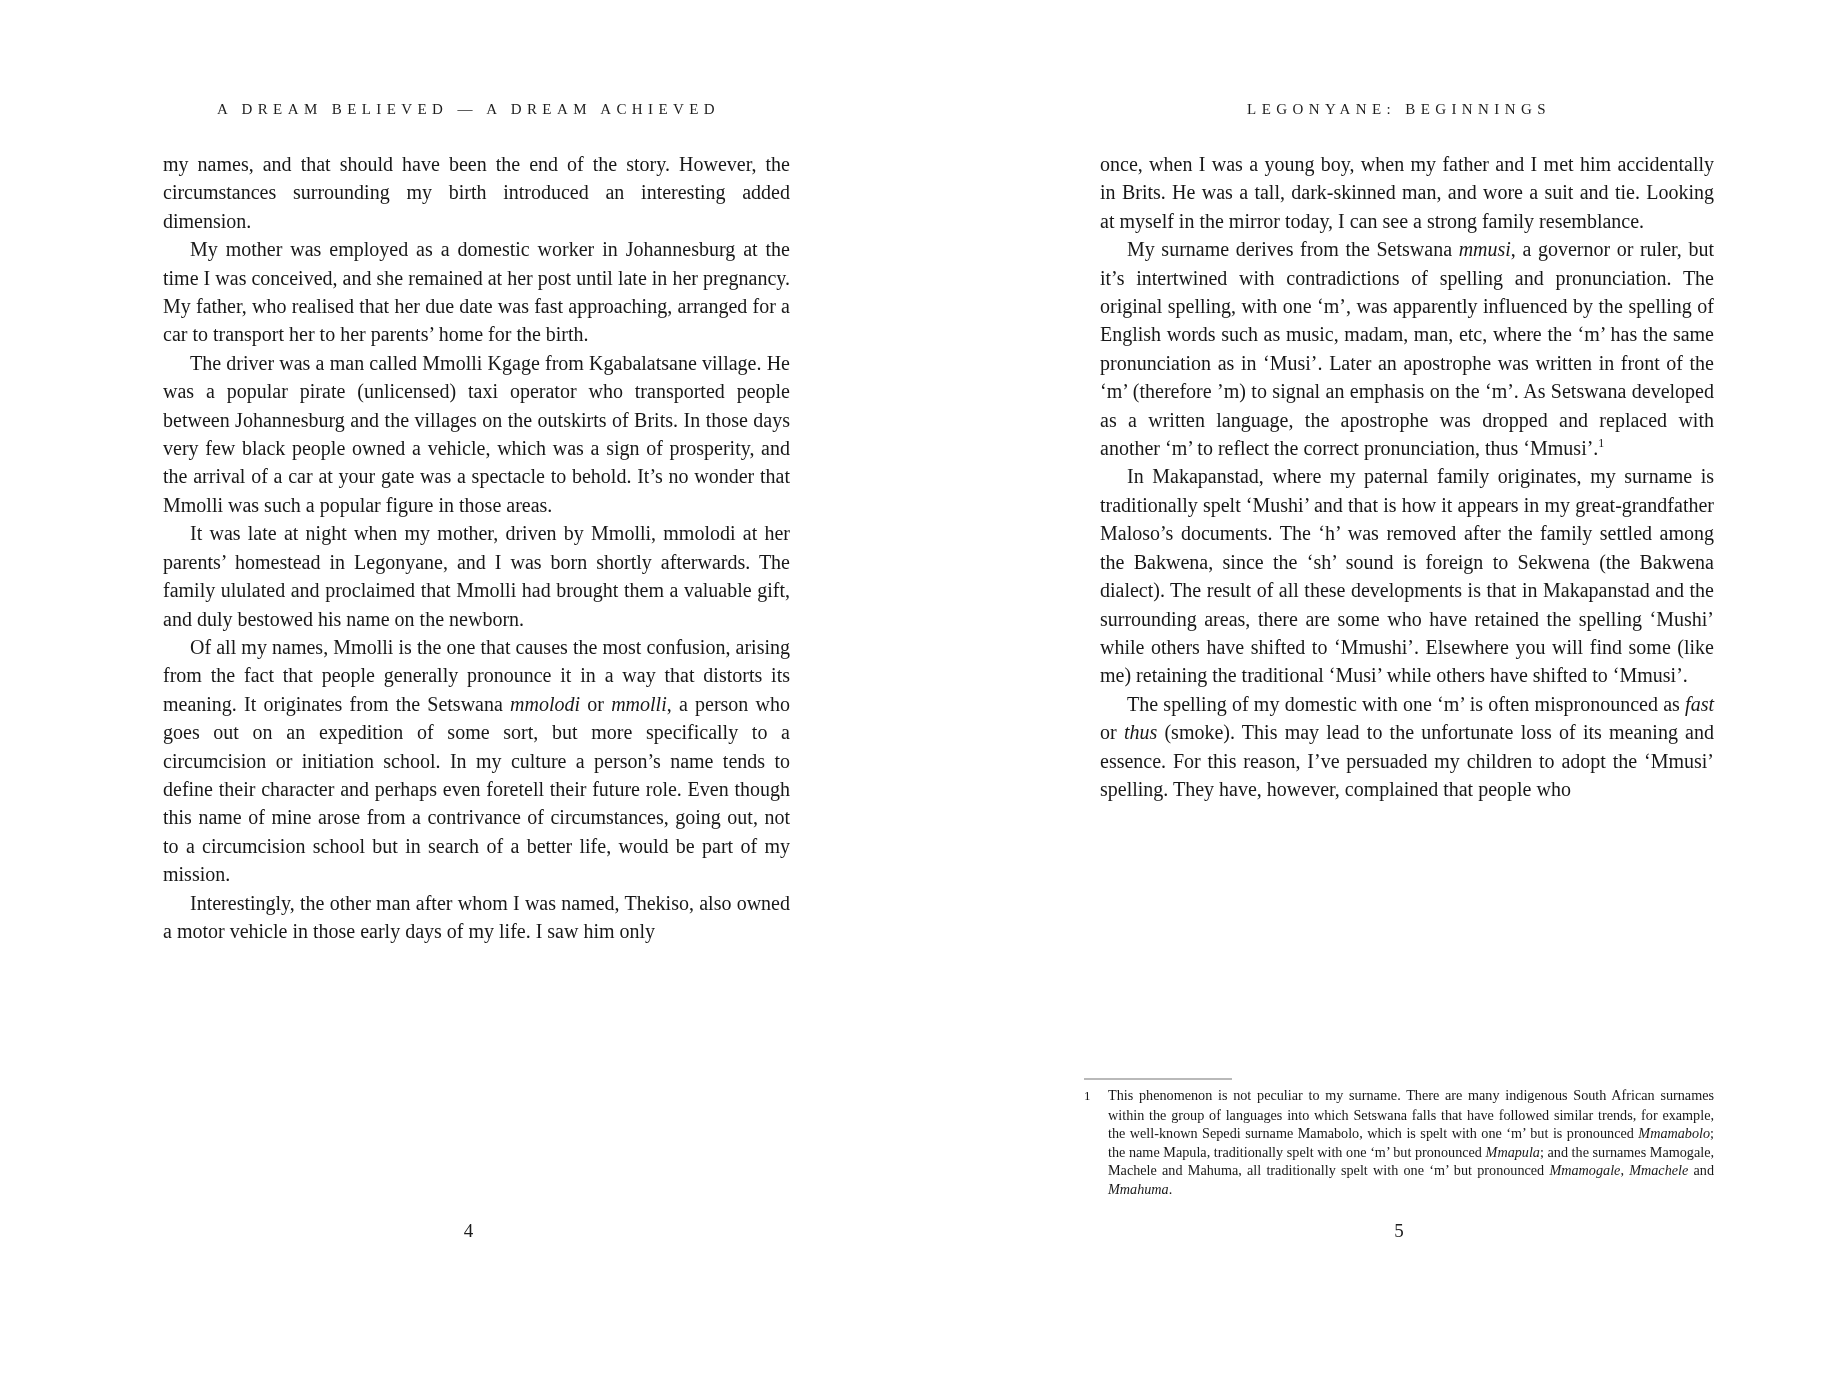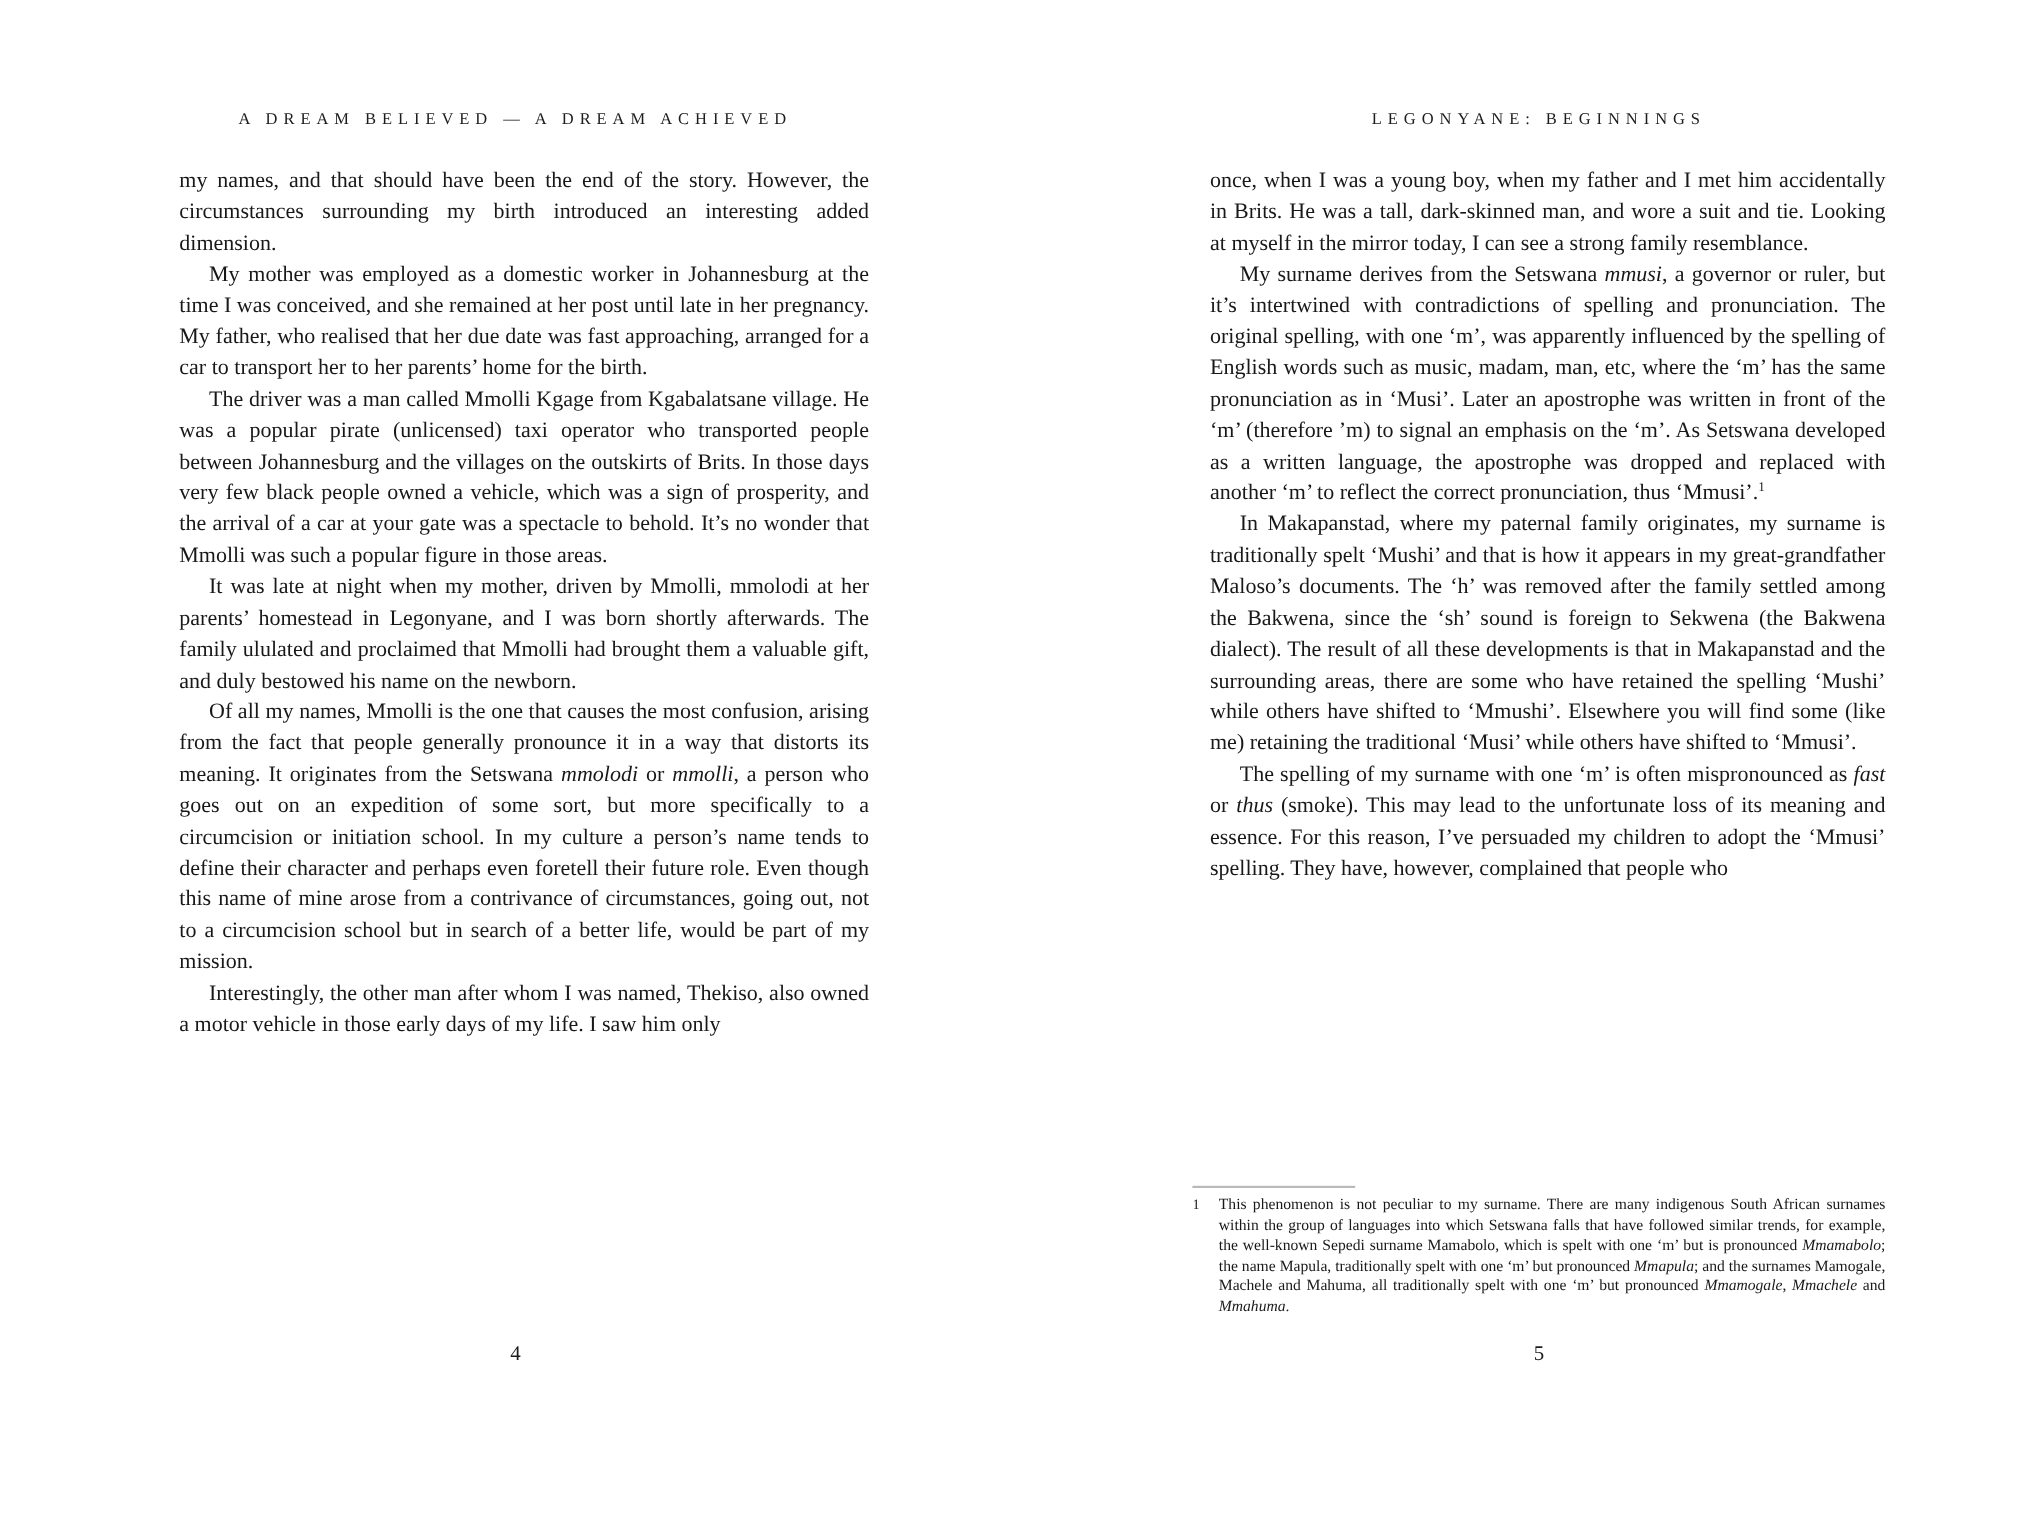--- a/index.html
+++ b/index.html
@@ -83,21 +83,21 @@
     <div class="page-number">4</div>
   </div>
 
   <div class="page right">
     <div class="running-header">LEGONYANE: BEGINNINGS</div>
 
     <div class="body-text">
       <p><span>once, when I was a young boy, when my father and I met him accidentally in Brits. He was a tall, dark-skinned man, and wore a suit and tie. Looking at myself in the mirror today, I can see a strong family resemblance.</span></p>
       <p><span>My surname derives from the Setswana </span><span class="it">mmusi</span><span>, a governor or ruler, but it’s intertwined with contradictions of spelling and pronunciation. The original spelling, with one ‘m’, was apparently influenced by the spelling of English words such as music, madam, man, etc, where the ‘m’ has the same pronunciation as in ‘Musi’. Later an apostrophe was written in front of the ‘m’ (therefore ’m) to signal an emphasis on the ‘m’. As Setswana developed as a written language, the apostrophe was dropped and replaced with another ‘m’ to reflect the correct pronunciation, thus ‘Mmusi’.</span><sup class="fnref">1</sup></p>
       <p><span>In Makapanstad, where my paternal family originates, my surname is traditionally spelt ‘Mushi’ and that is how it appears in my great-grandfather Maloso’s documents. The ‘h’ was removed after the family settled among the Bakwena, since the ‘sh’ sound is foreign to Sekwena (the Bakwena dialect). The result of all these developments is that in Makapanstad and the surrounding areas, there are some who have retained the spelling ‘Mushi’ while others have shifted to ‘Mmushi’. Elsewhere you will find some (like me) retaining the traditional ‘Musi’ while others have shifted to ‘Mmusi’.</span></p>
-      <p><span>The spelling of my surname with one ‘m’ is often mispronounced as </span><span class="it">fast</span><span> or </span><span class="it">thus</span><span> (smoke). This may lead to the unfortunate loss of its meaning and essence. For this reason, I’ve persuaded my children to adopt the ‘Mmusi’ spelling. They have, however, complained that people who</span></p>
+      <p><span>The spelling of my domestic with one ‘m’ is often mispronounced as </span><span class="it">fast</span><span> or </span><span class="it">thus</span><span> (smoke). This may lead to the unfortunate loss of its meaning and essence. For this reason, I’ve persuaded my children to adopt the ‘Mmusi’ spelling. They have, however, complained that people who</span></p>
     </div>
 
     <div class="footnote-rule"></div>
 
     <div class="footnote"><span class="fn-marker">1</span><span><span>This phenomenon is not peculiar to my surname. There are many indigenous South African surnames within the group of languages into which Setswana falls that have followed similar trends, for example, the well-known Sepedi surname Mamabolo, which is spelt with one ‘m’ but is pronounced </span><span class="it">Mmamabolo</span><span>; the name Mapula, traditionally spelt with one ‘m’ but pronounced </span><span class="it">Mmapula</span><span>; and the surnames Mamogale, Machele and Mahuma, all traditionally spelt with one ‘m’ but pronounced </span><span class="it">Mmamogale</span><span>, </span><span class="it">Mmachele</span><span> and </span><span class="it">Mmahuma</span><span>.</span></span></div>
 
     <div class="page-number">5</div>
   </div>
 
 </div>

